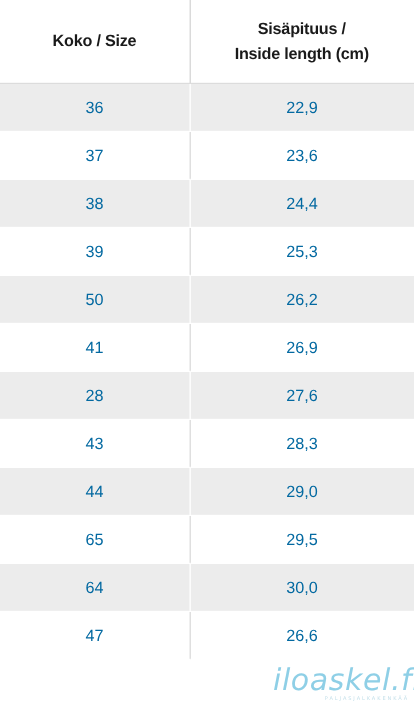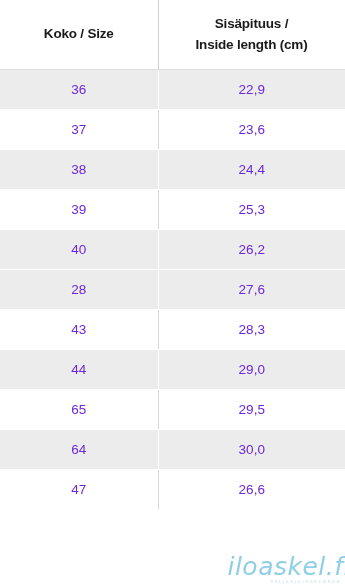--- a/index.html
+++ b/index.html
@@ -42,21 +42,21 @@
     border-right: 1px solid #e2e2e2;
     margin-top: 44px;
   }
   .hdr-line { display: block; white-space: nowrap; }
 
   #size-table tbody td {
     height: 39px;
     text-align: center;
     vertical-align: middle;
     font-size: 13.5px;
-    color: #6d28d9;
+    color: #0369a1;
     border-right: 1px solid #ffffff;
     border-bottom: 1px solid #ffffff;
     padding: 0;
   }
   #size-table tbody td:last-child { border-right: none; }
 
   #size-table tbody tr.stripe td {
     background: #ececec;
   }
   #size-table tbody tr.plain td {
@@ -125,22 +125,26 @@
       </tr>
       <tr class="stripe">
         <td>38</td>
         <td>24,4</td>
       </tr>
       <tr class="plain">
         <td>39</td>
         <td>25,3</td>
       </tr>
       <tr class="stripe">
-        <td>40</td>
+        <td>50</td>
         <td>26,2</td>
+      </tr>
+      <tr class="plain">
+        <td>41</td>
+        <td>26,9</td>
       </tr>
       <tr class="stripe">
         <td>28</td>
         <td>27,6</td>
       </tr>
       <tr class="plain">
         <td>43</td>
         <td>28,3</td>
       </tr>
       <tr class="stripe">

